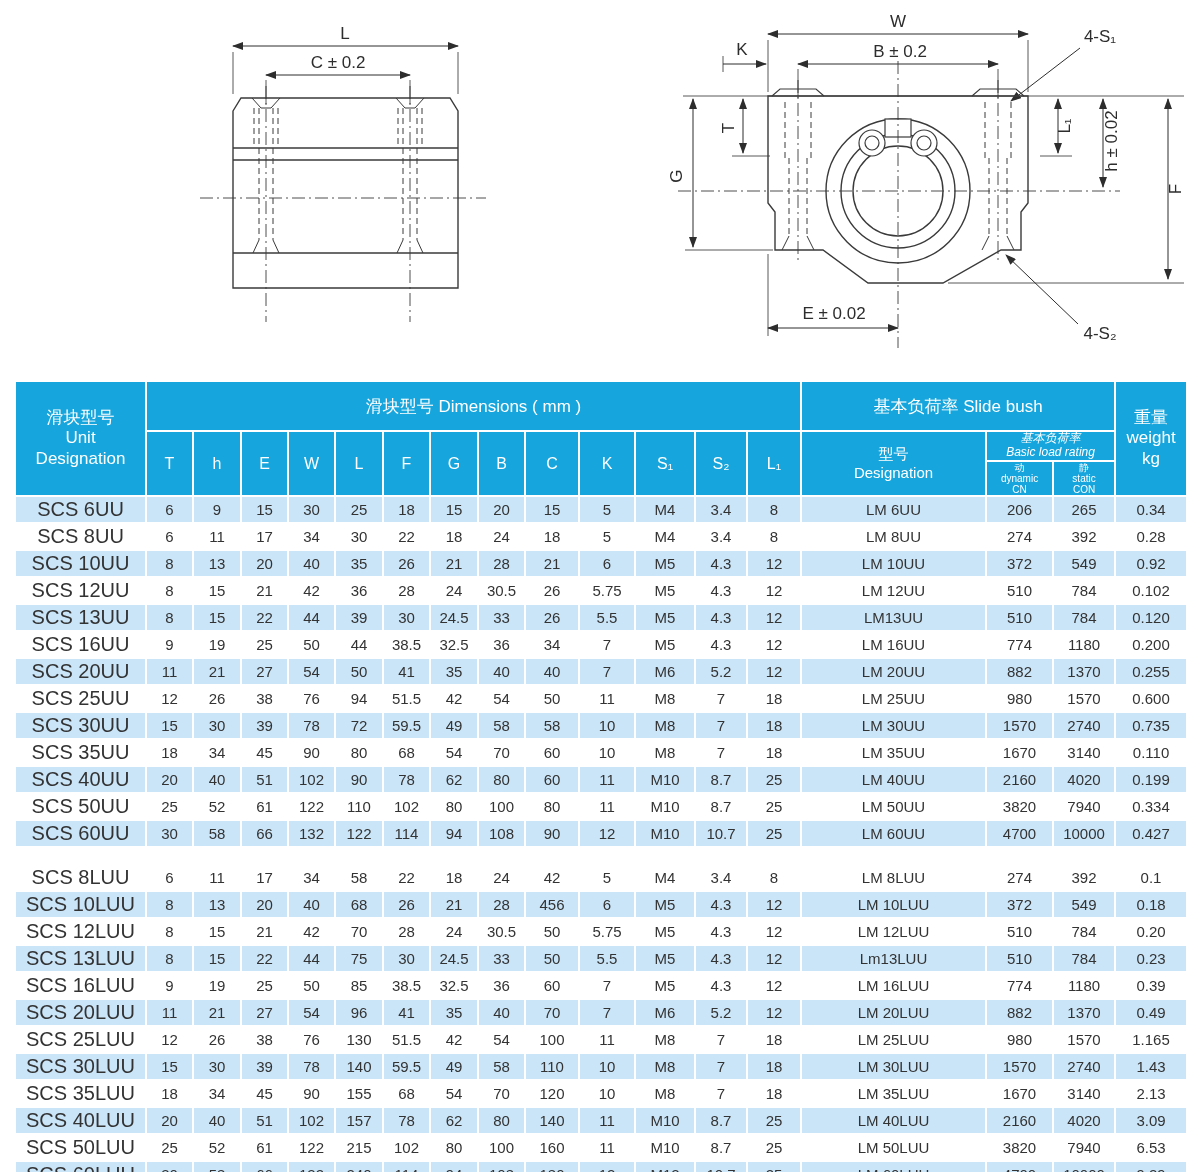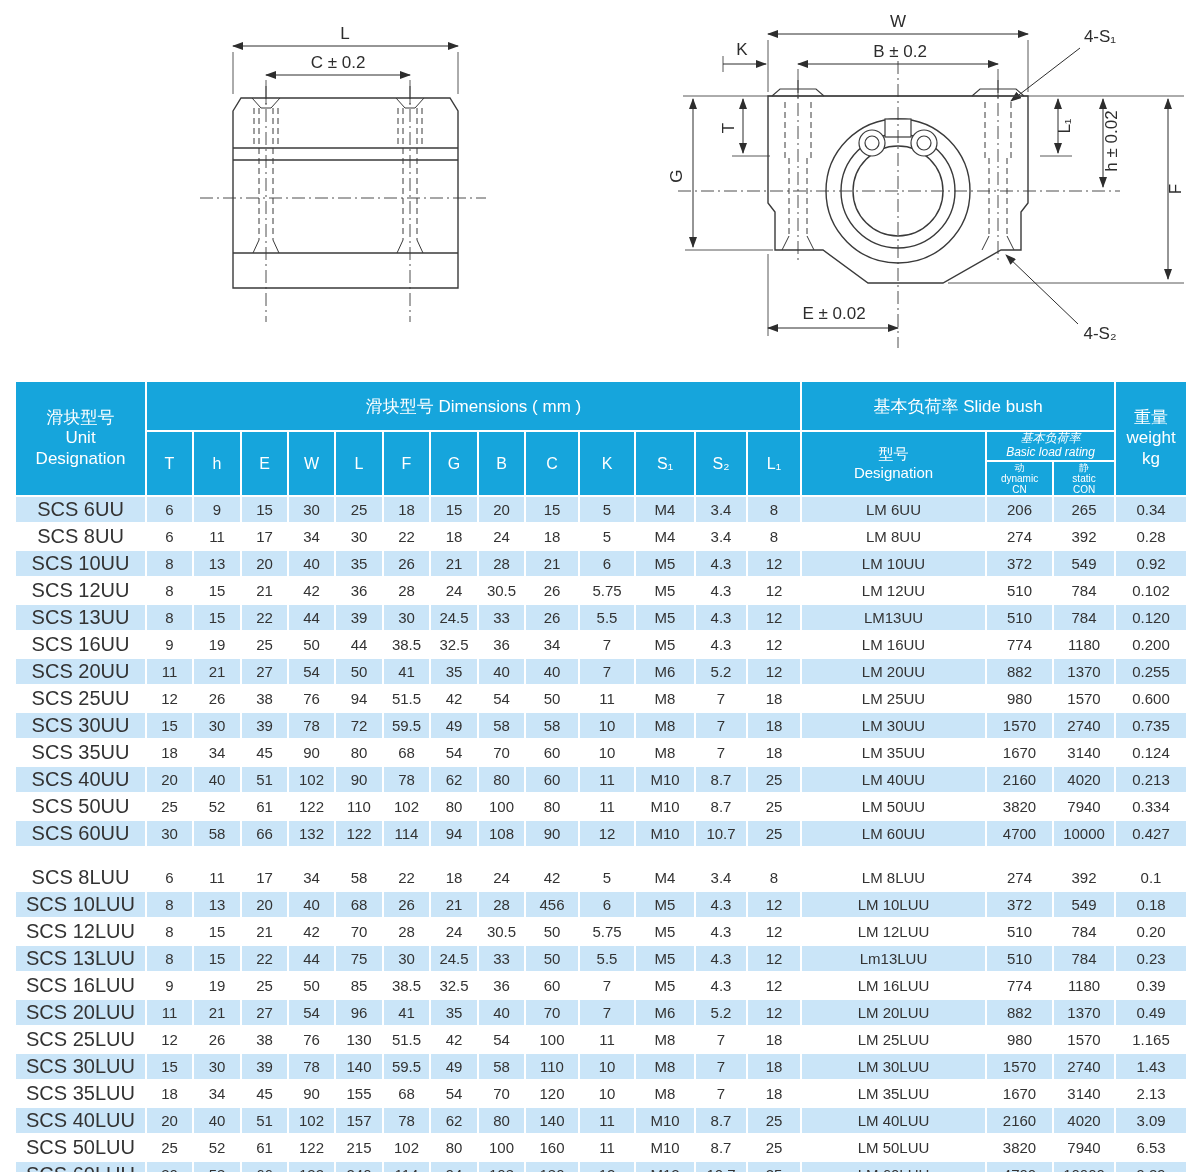--- a/index.html
+++ b/index.html
@@ -433,41 +433,41 @@
           <td class="data-cell">54</td>
           <td class="data-cell">70</td>
           <td class="data-cell">60</td>
           <td class="data-cell">10</td>
           <td class="data-cell">M8</td>
           <td class="data-cell">7</td>
           <td class="data-cell">18</td>
           <td class="data-cell">LM 35UU</td>
           <td class="data-cell">1670</td>
           <td class="data-cell">3140</td>
-          <td class="data-cell">0.124</td>
+          <td class="data-cell">0.110</td>
         </tr>
         <tr class="shaded">
           <td class="unit-cell">SCS 40UU</td>
           <td class="data-cell">20</td>
           <td class="data-cell">40</td>
           <td class="data-cell">51</td>
           <td class="data-cell">102</td>
           <td class="data-cell">90</td>
           <td class="data-cell">78</td>
           <td class="data-cell">62</td>
           <td class="data-cell">80</td>
           <td class="data-cell">60</td>
           <td class="data-cell">11</td>
           <td class="data-cell">M10</td>
           <td class="data-cell">8.7</td>
           <td class="data-cell">25</td>
           <td class="data-cell">LM 40UU</td>
           <td class="data-cell">2160</td>
           <td class="data-cell">4020</td>
-          <td class="data-cell">0.213</td>
+          <td class="data-cell">0.199</td>
         </tr>
         <tr>
           <td class="unit-cell">SCS 50UU</td>
           <td class="data-cell">25</td>
           <td class="data-cell">52</td>
           <td class="data-cell">61</td>
           <td class="data-cell">122</td>
           <td class="data-cell">110</td>
           <td class="data-cell">102</td>
           <td class="data-cell">80</td>

